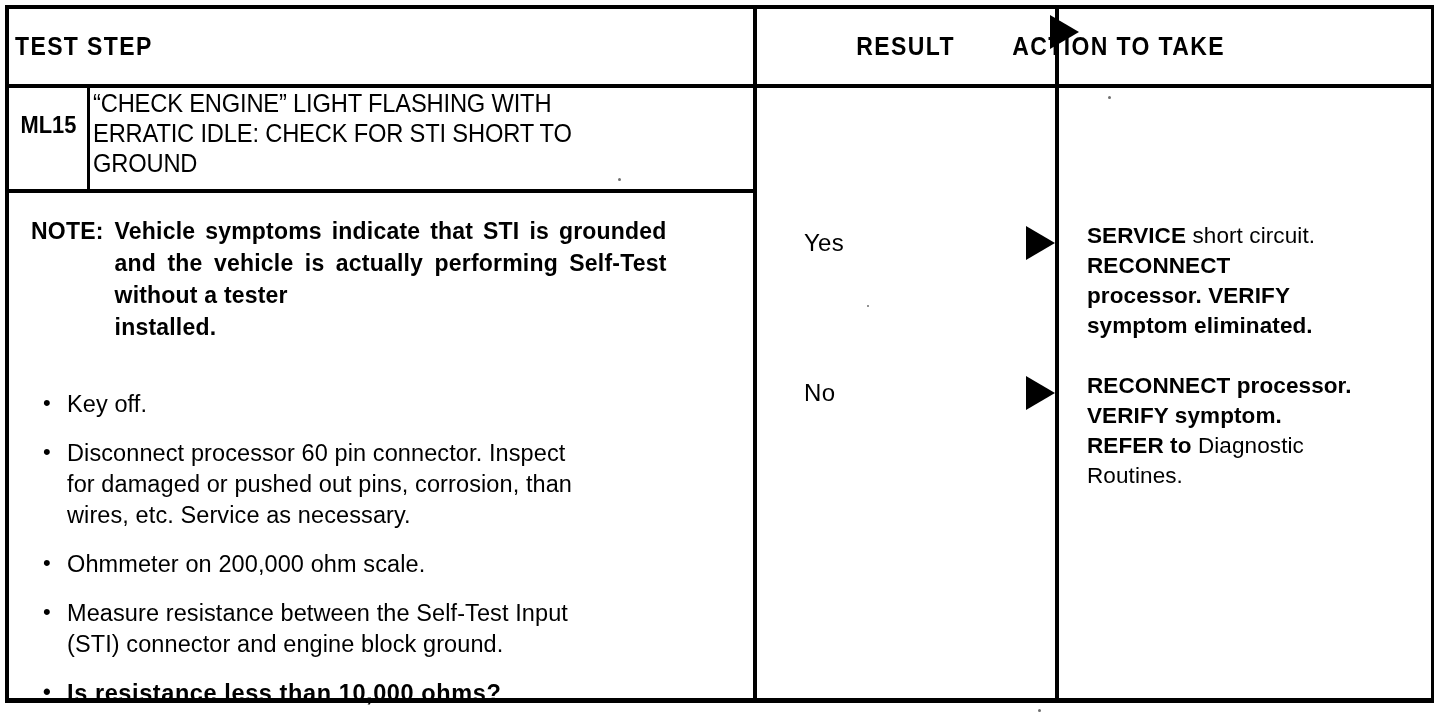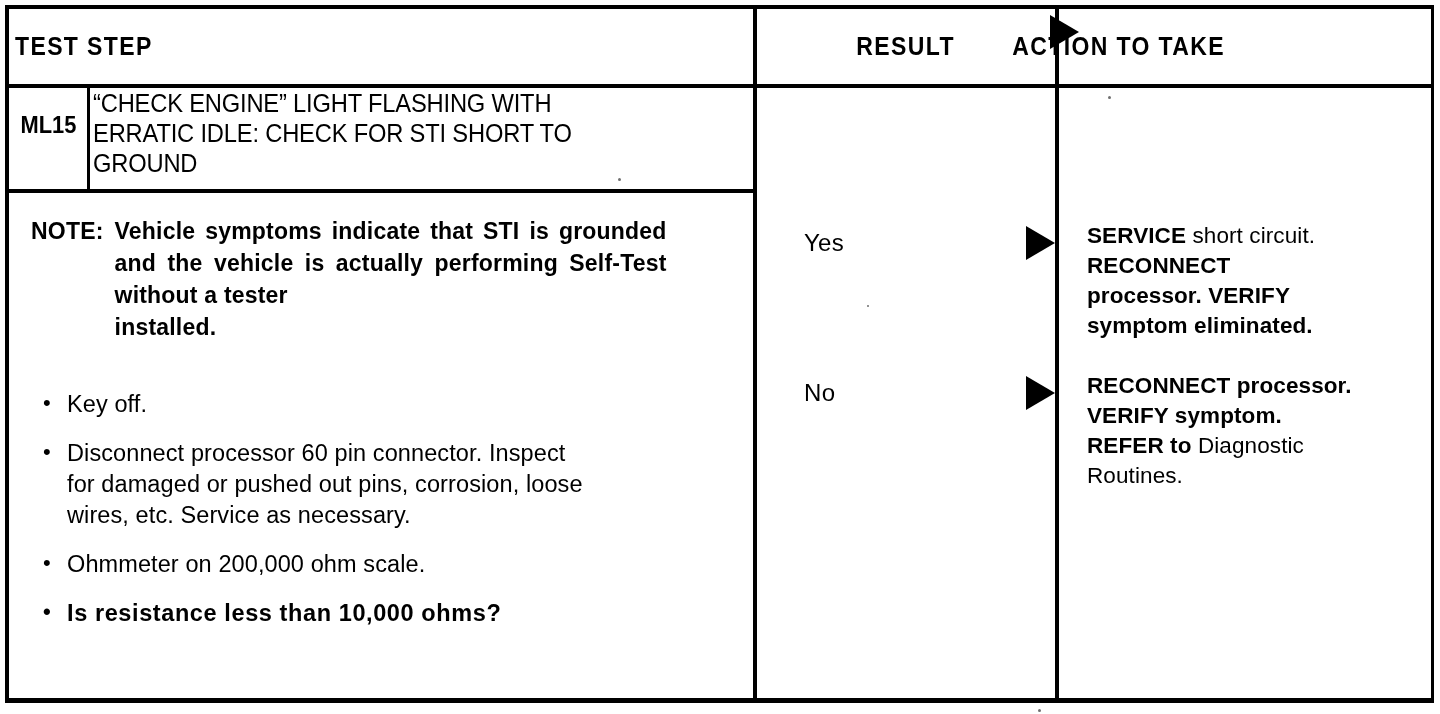--- a/index.html
+++ b/index.html
@@ -327,25 +327,29 @@
         <div class="note-label">NOTE:</div>
         <div class="note-body"><span>Vehicle symptoms indicate that STI is grounded and the vehicle is actually performing Self-Test without a tester</span><span class="lastline">installed.</span></div>
       </div>
 
       <ul class="steps">
         <li class="nojust">
           <span>Key off.</span>
         </li>
         <li class="nojust">
           <span class="jl">Disconnect processor 60 pin connector. Inspect</span>
-          <span class="jl">for damaged or pushed out pins, corrosion, loose</span>
+          <span class="jl">for damaged or pushed out pins, corrosion, than</span>
           <span class="jl last">wires, etc. Service as necessary.</span>
         </li>
         <li class="nojust">
           <span>Ohmmeter on 200,000 ohm scale.</span>
+        </li>
+        <li class="nojust">
+          <span class="jl">Measure resistance between the Self-Test Input</span>
+          <span class="jl last">(STI) connector and engine block ground.</span>
         </li>
         <li class="nojust bold">
           <span>Is resistance less than 10,000 ohms?</span>
         </li>
       </ul>
 
     </div>
 
     <div class="result-col">
 

